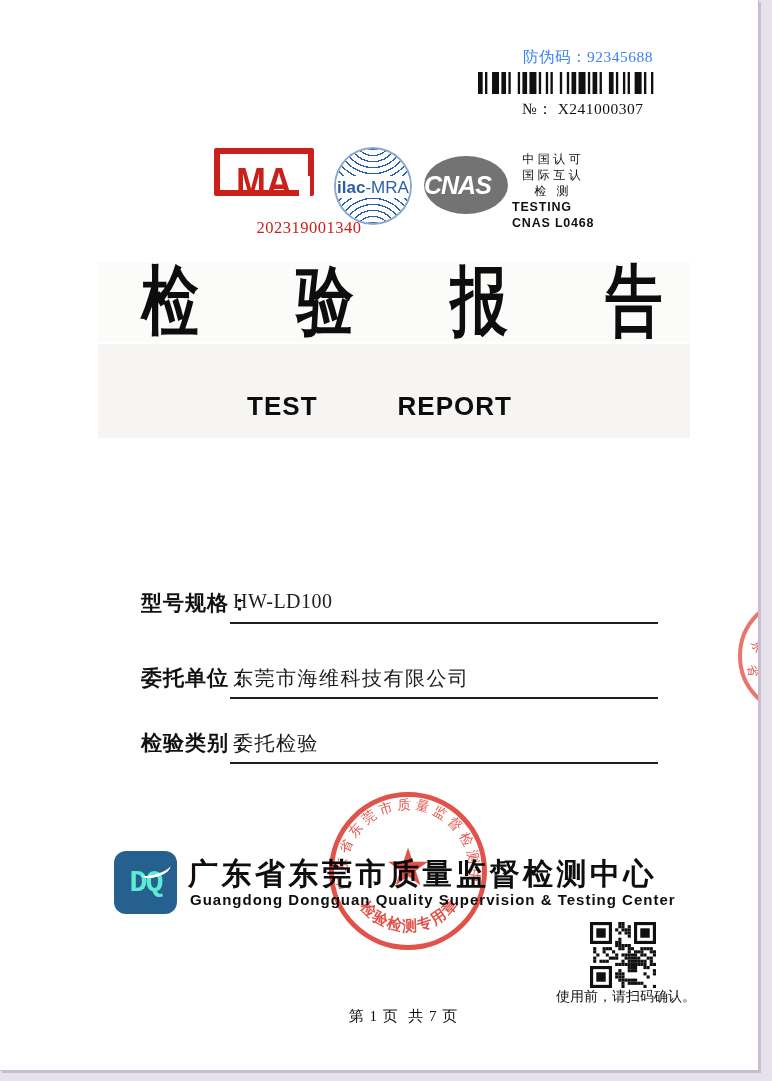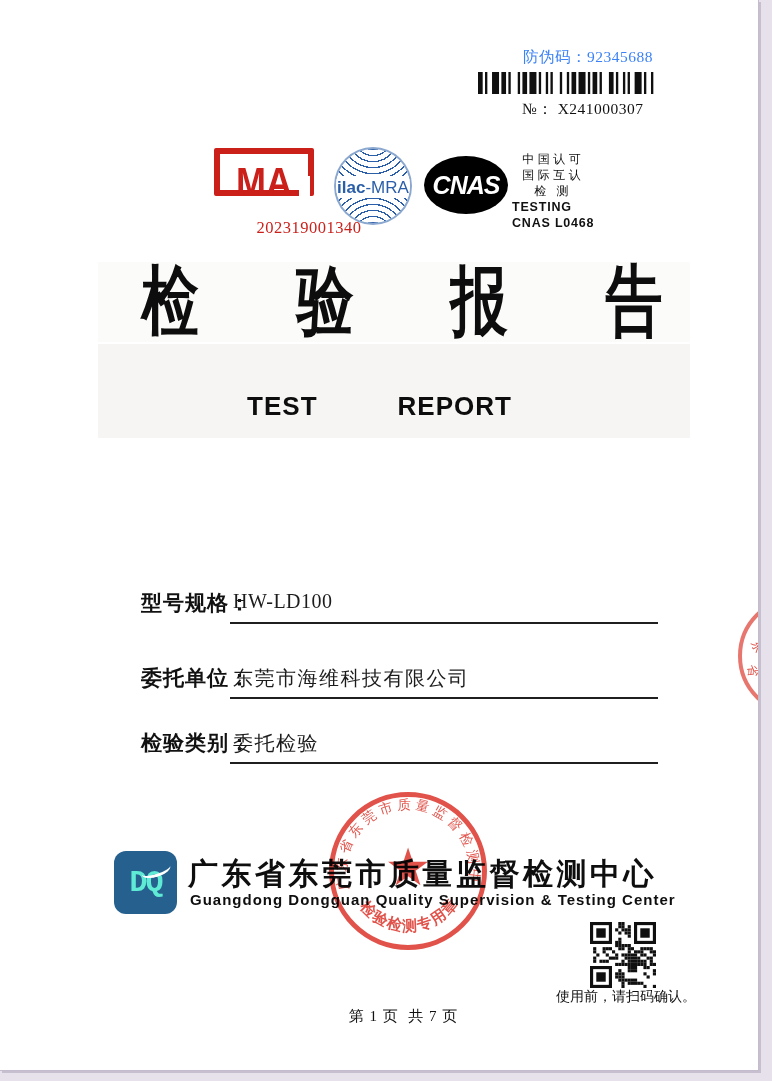--- a/index.html
+++ b/index.html
@@ -34,22 +34,22 @@
     border:2px solid rgba(42,94,168,.55); overflow:hidden; background:#fff; }
   .ilac-top { position:absolute; left:0; top:0; width:100%; height:30px;
     background:repeating-radial-gradient(circle at 50% -40%, #2a5ea8 0 1.3px, transparent 1.3px 6px); }
   .ilac-bottom { position:absolute; left:0; bottom:0; width:100%; height:30px;
     background:repeating-radial-gradient(circle at 50% 140%, #2a5ea8 0 1.3px, transparent 1.3px 6px); }
   .ilac-band { position:absolute; left:0; top:27px; width:100%; height:22px; background:#fff;
     display:flex; align-items:flex-end; justify-content:center;
     color:#2a5ea8; font-family:"Liberation Sans",sans-serif; font-size:17px; }
   .ilac-band b { font-weight:800; }
 
-  .cnas { left:424px; top:156px; width:84px; height:58px; background:#000000;
-    border-radius:50%; display:flex; align-items:center; justify-content:center; }
+  .cnas { left:424px; top:156px; width:84px; height:58px; background:#737373;
+    border-radius:50%; display:flex; align-items:center; justify-content:flex-start; }
   .cnas-letters { color:#fff; font-family:"Liberation Sans",sans-serif;
     font-weight:800; font-style:italic; font-size:25px; letter-spacing:-1px; }
   .cnas-text { left:512px; top:151px; color:#111; font-family:"Liberation Sans",sans-serif; }
   .cnas-text .cn { font-size:12px; letter-spacing:3.5px; line-height:16px; font-weight:400;text-align:center; }
   .cnas-text .en { font-size:12.5px; letter-spacing:.8px; line-height:16px; font-weight:800; }
 
   
   .band1 { left:98px; top:262px; width:592px; height:80px; background:#fbfbfa; }
   .band2 { left:98px; top:344px; width:592px; height:94px; background:#f6f5f4; }
 

